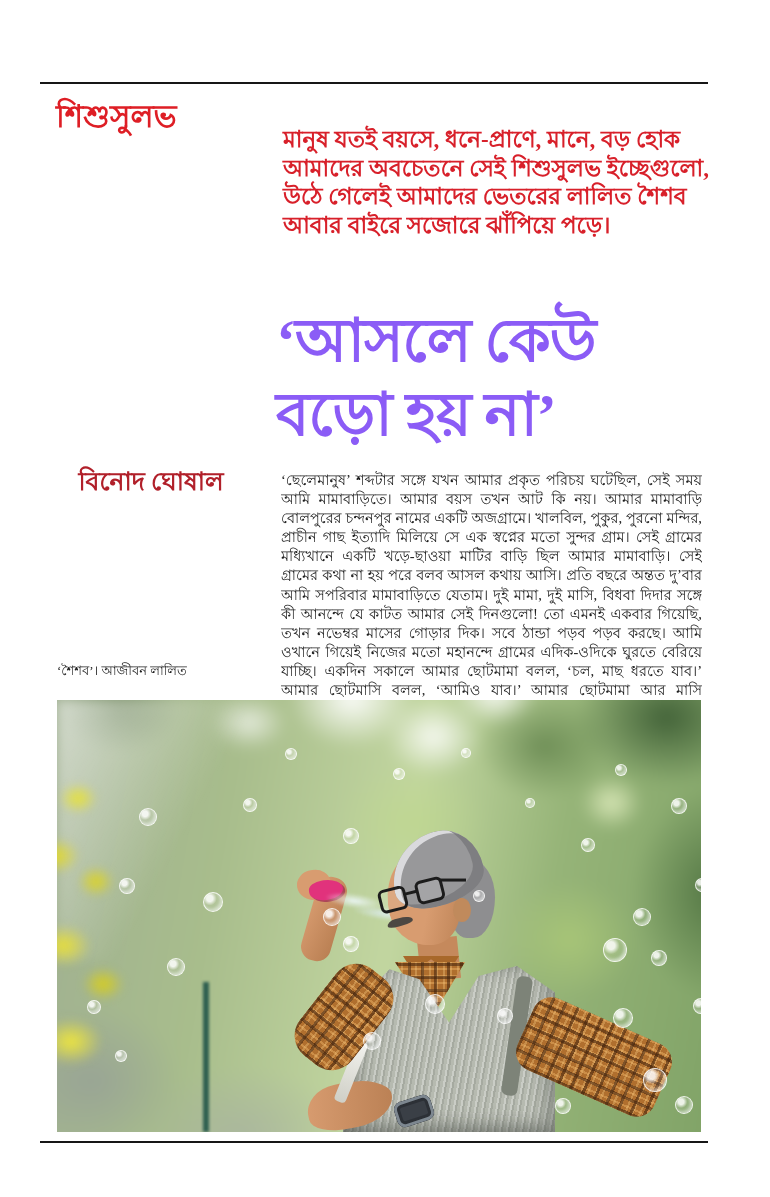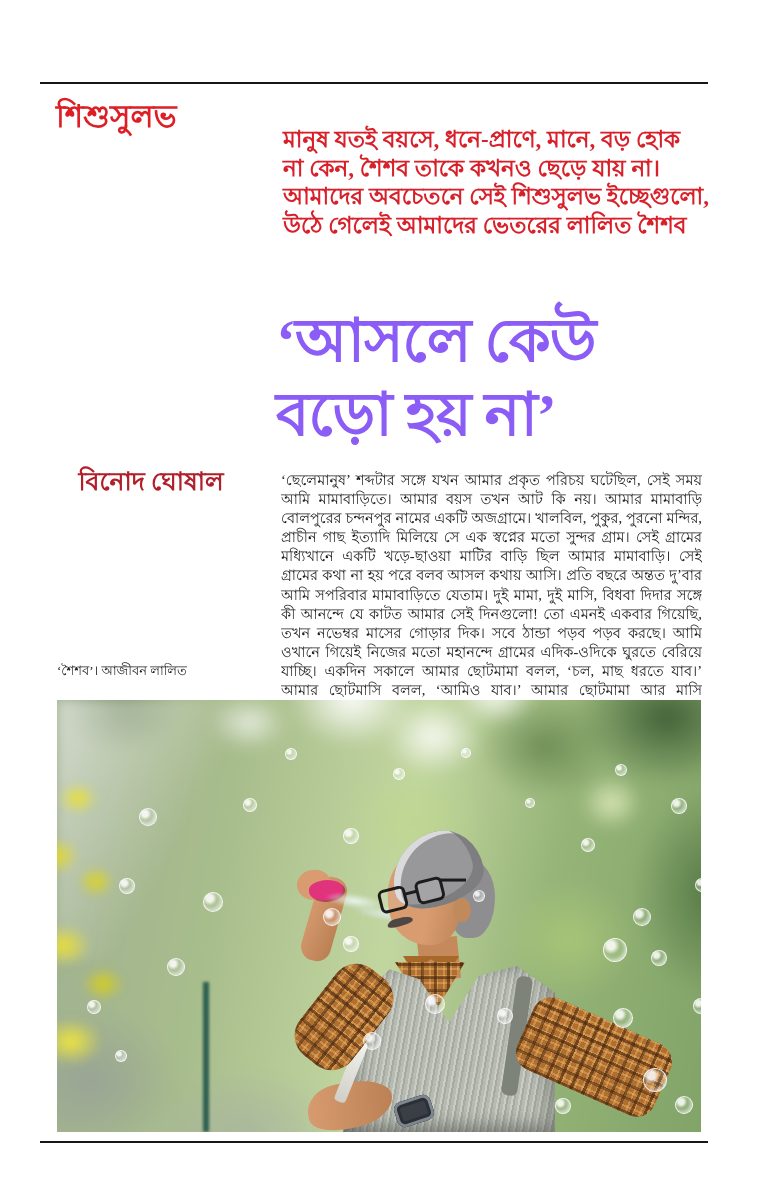--- a/index.html
+++ b/index.html
@@ -115,23 +115,23 @@
 <body>
 
 <div class="page">
 
   <div class="rule-top"></div>
 
   <div class="section-label">শিশুসুলভ</div>
 
   <div class="standfirst">
     <div>মানুষ যতই বয়সে, ধনে-প্রাণে, মানে, বড় হোক</div>
-    <div>না কেন, শৈশব তাকে কখনও ছেড়ে যায় না।</div>
     <div>আমাদের অবচেতনে সেই শিশুসুলভ ইচ্ছেগুলো,</div>
     <div>উঠে গেলেই আমাদের ভেতরের লালিত শৈশব</div>
+    <div>আবার বাইরে সজোরে ঝাঁপিয়ে পড়ে।</div>
   </div>
 
   <h1 class="headline">
     <div>‘আসলে কেউ</div>
     <div>বড়ো হয় না’</div>
   </h1>
 
   <div class="byline">বিনোদ ঘোষাল</div>
 
   <p class="body-copy">‘ছেলেমানুষ’ শব্দটার সঙ্গে যখন আমার প্রকৃত পরিচয় ঘটেছিল, সেই সময় আমি মামাবাড়িতে। আমার বয়স তখন আট কি নয়। আমার মামাবাড়ি বোলপুরের চন্দনপুর নামের একটি অজগ্রামে। খালবিল, পুকুর, পুরনো মন্দির, প্রাচীন গাছ ইত্যাদি মিলিয়ে সে এক স্বপ্নের মতো সুন্দর গ্রাম। সেই গ্রামের মধ্যিখানে একটি খড়ে-ছাওয়া মাটির বাড়ি ছিল আমার মামাবাড়ি। সেই গ্রামের কথা না হয় পরে বলব আসল কথায় আসি। প্রতি বছরে অন্তত দু’বার আমি সপরিবার মামাবাড়িতে যেতাম। দুই মামা, দুই মাসি, বিধবা দিদার সঙ্গে কী আনন্দে যে কাটত আমার সেই দিনগুলো! তো এমনই একবার গিয়েছি, তখন নভেম্বর মাসের গোড়ার দিক। সবে ঠান্ডা পড়ব পড়ব করছে। আমি ওখানে গিয়েই নিজের মতো মহানন্দে গ্রামের এদিক-ওদিকে ঘুরতে বেরিয়ে যাচ্ছি। একদিন সকালে আমার ছোটমামা বলল, ‘চল, মাছ ধরতে যাব।’ আমার ছোটমাসি বলল, ‘আমিও যাব।’ আমার ছোটমামা আর মাসি পিঠোপিঠি ভাইবোন— দু’জনের বয়স পনেরো-ষোলো হবে। মামা গেঞ্জি আর হাফপ্যান্ট এবং মাসি ফ্রক পরে চলল ছিপে মাছ ধরতে। এবং সঙ্গে আমি। বাড়ির কাছেই</p>

